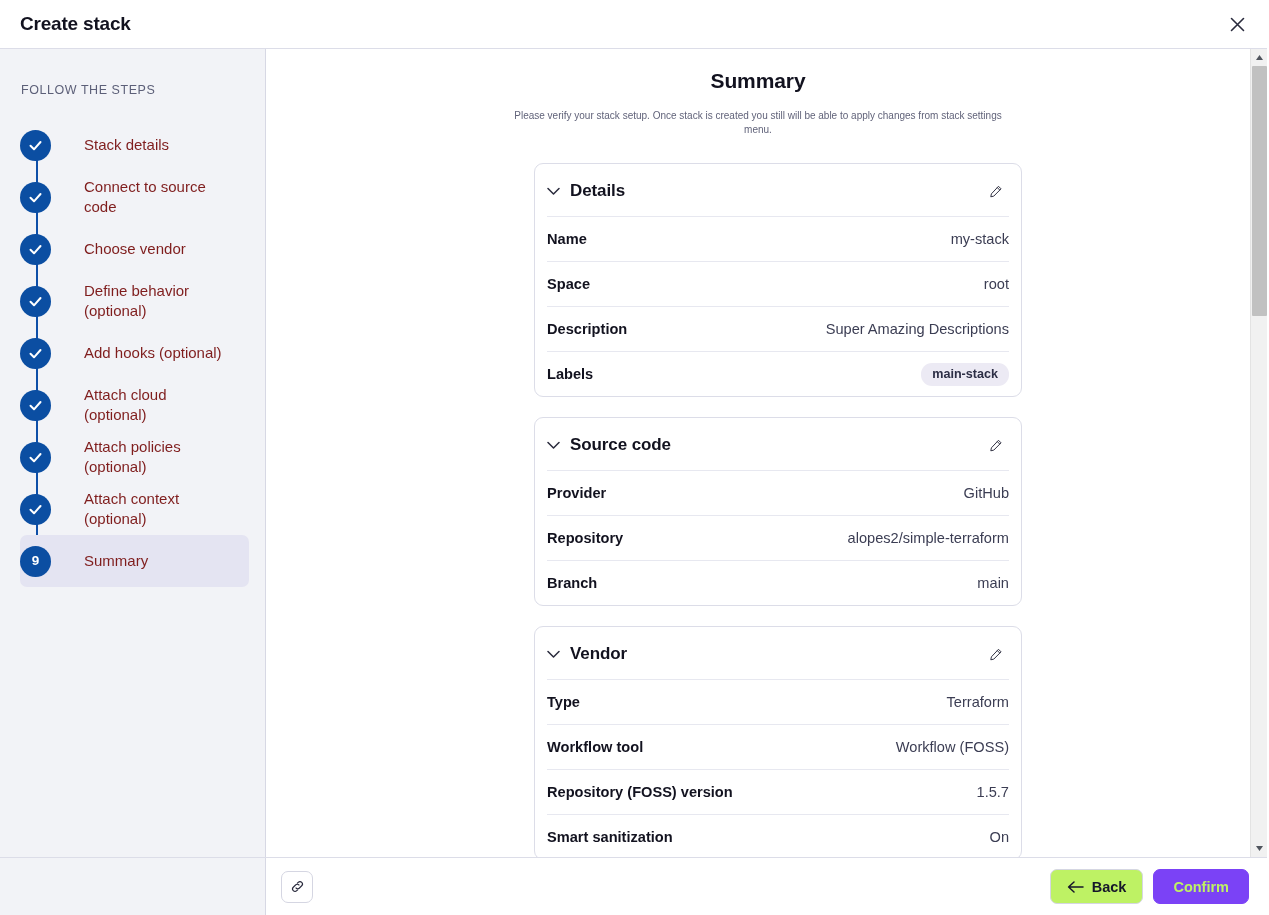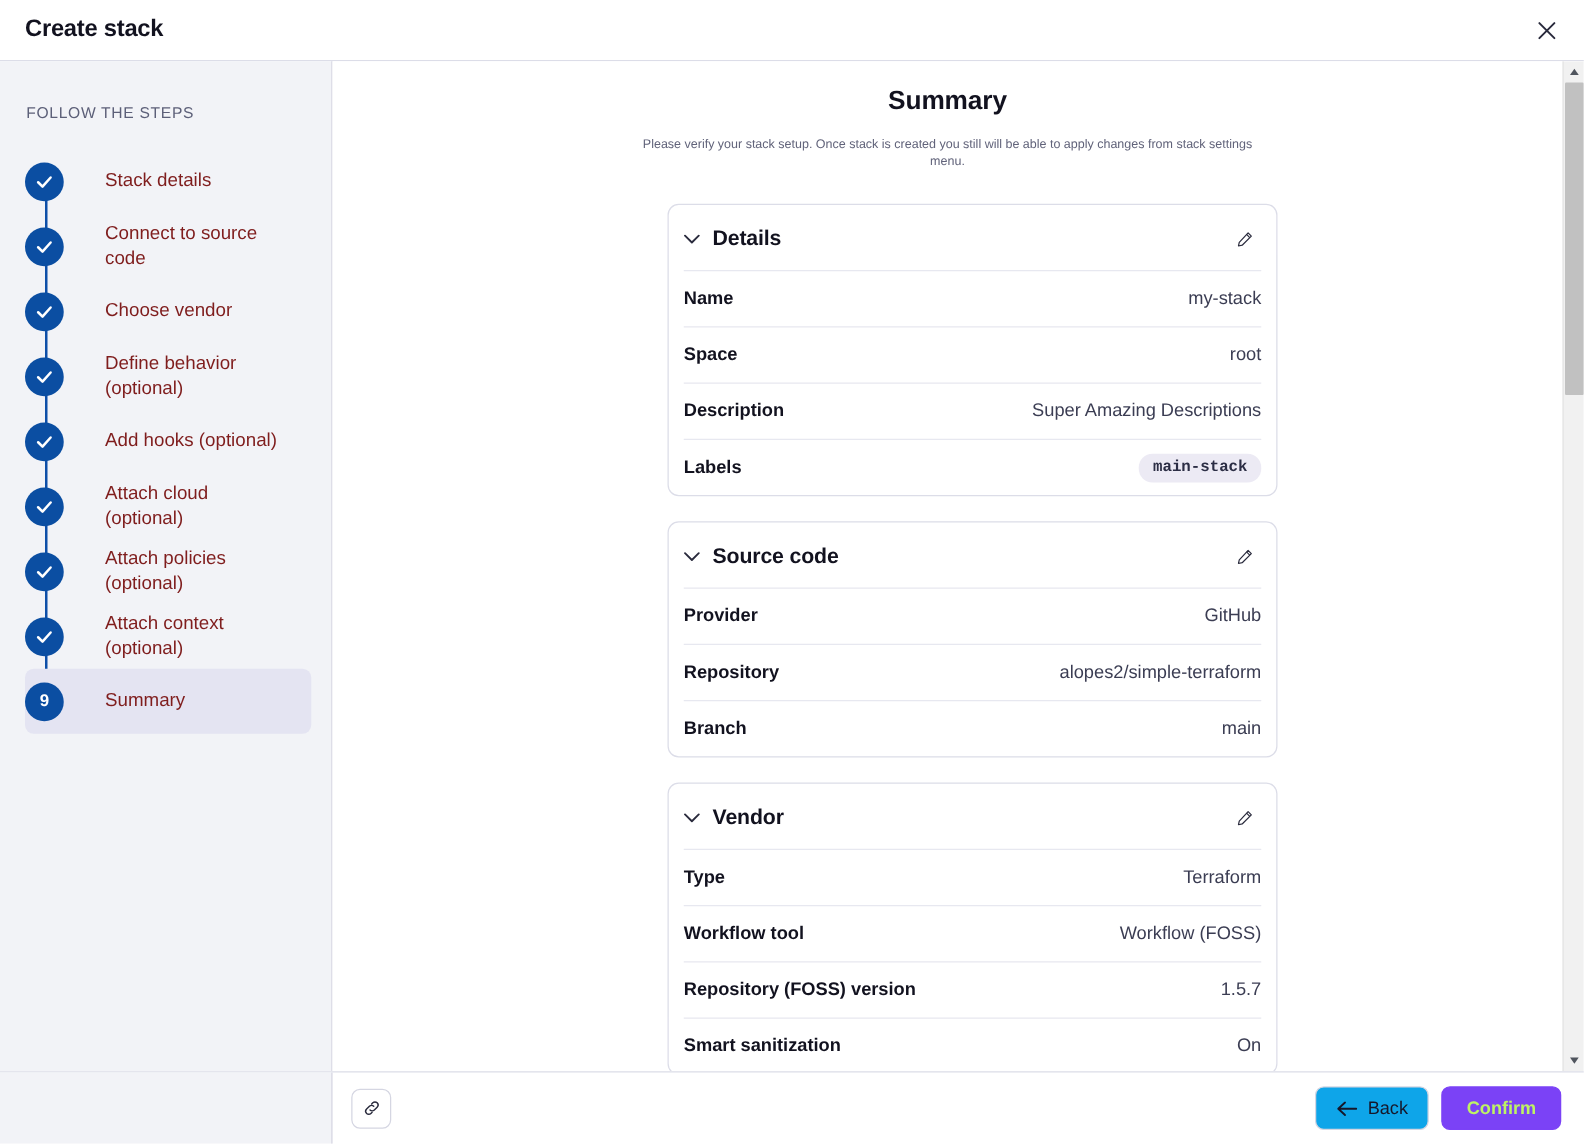--- a/index.html
+++ b/index.html
@@ -222,21 +222,20 @@
     text-align: right;
   }
   .chip {
     display: inline-block;
     background: #eceaf4;
     border-radius: 11px;
     padding: 4px 11px 5px 11px;
     font-size: 12.6px;
     font-weight: bold;
     color: #2c2e45;
-    font-family: Liberation Mono, monospace;
   }
 
   
   .scrollbar {
     position: absolute;
     top: 0; right: 0;
     width: 17px;
     height: 100%;
     background: #f1f1f1;
     border-left: 1px solid #e3e3e3;
@@ -296,24 +295,24 @@
     cursor: pointer;
     display: flex;
     align-items: center;
     justify-content: center;
     gap: 8px;
     height: 35px;
     padding: 0 16px;
     font-family: "Liberation Sans", sans-serif;
   }
   .btn-back {
-    background: #0ea5e9;
+    background: #bef264;
     border: 1px solid #d5d6e2;
     color: #16172a;
-    font-weight: normal;
+    font-weight: bold;
   }
   .btn-confirm {
     background: #7b42f6;
     border: 1px solid #7b42f6;
     color: #bef264;
     font-weight: bold;
     padding: 0 19px;
   }
   
   .footer-sidebar-strip {

